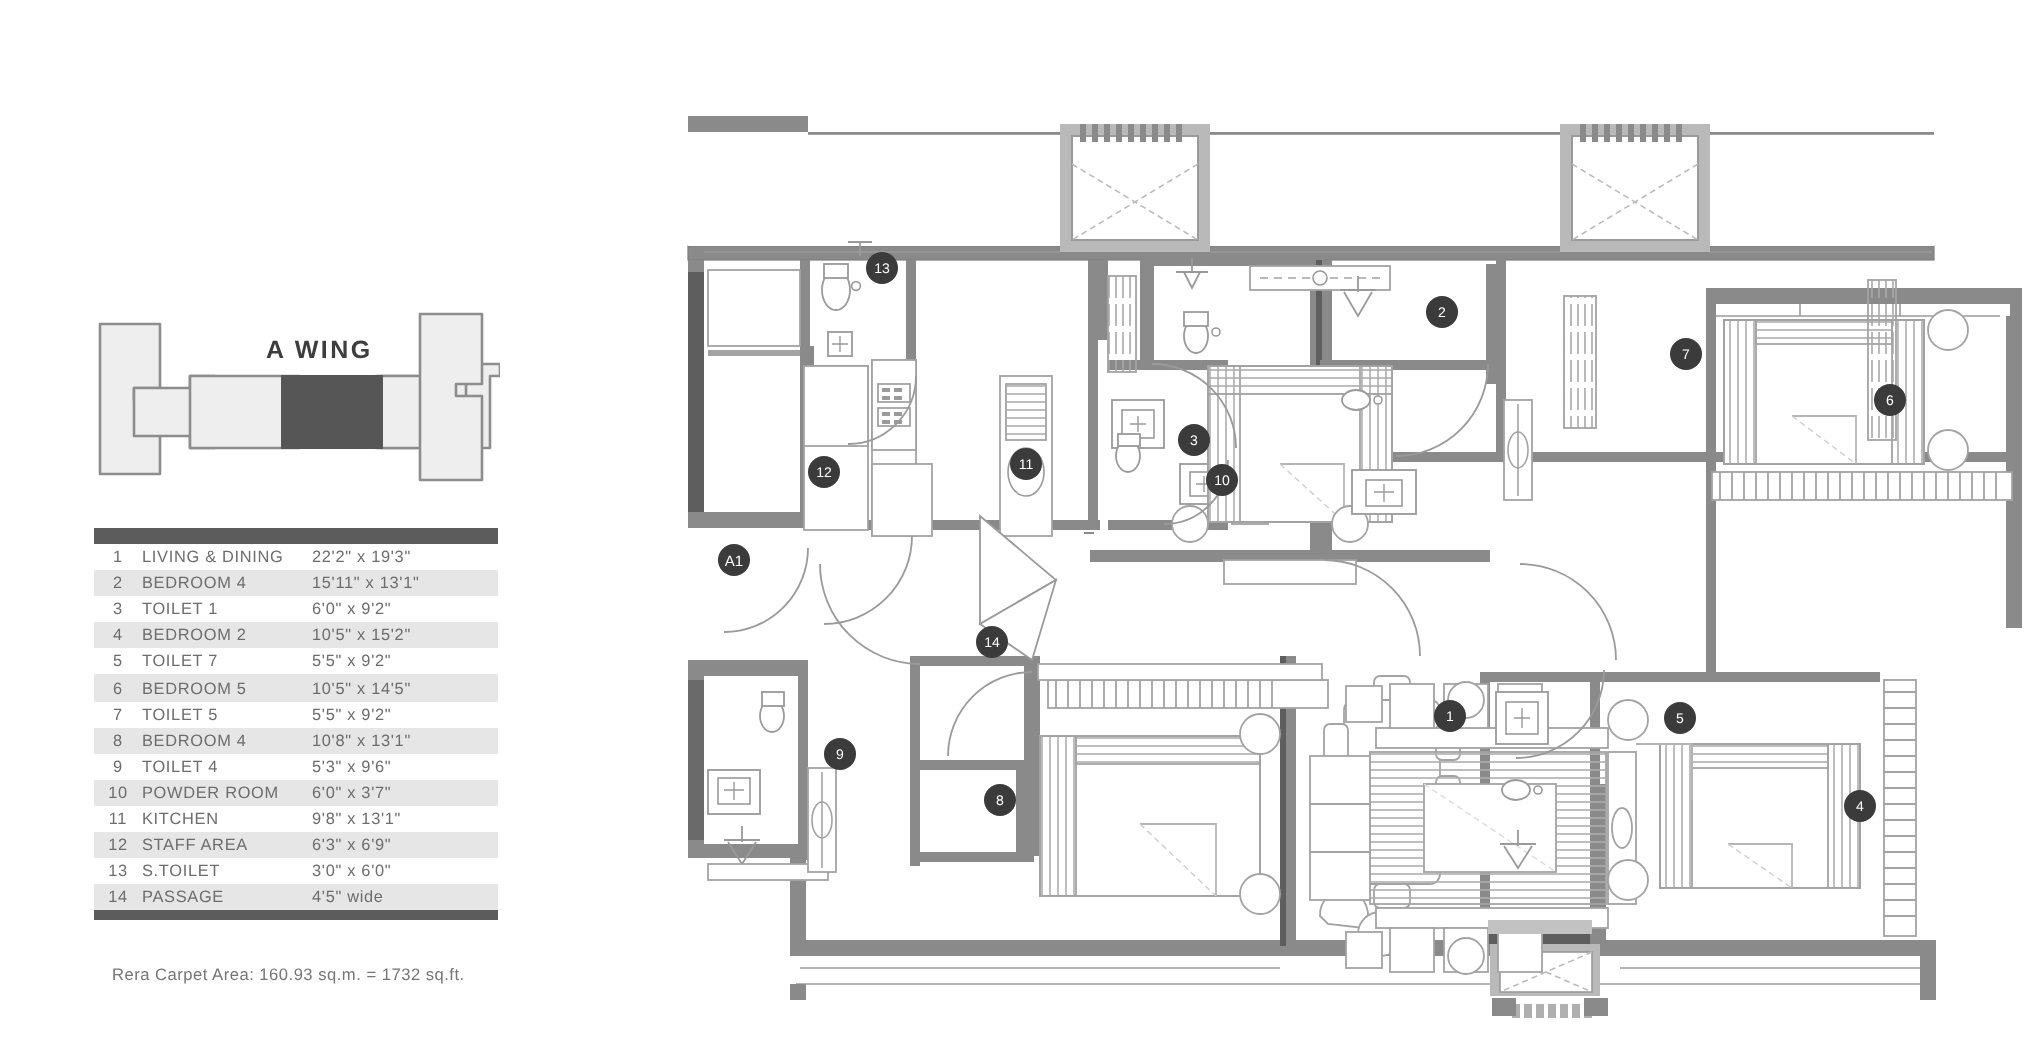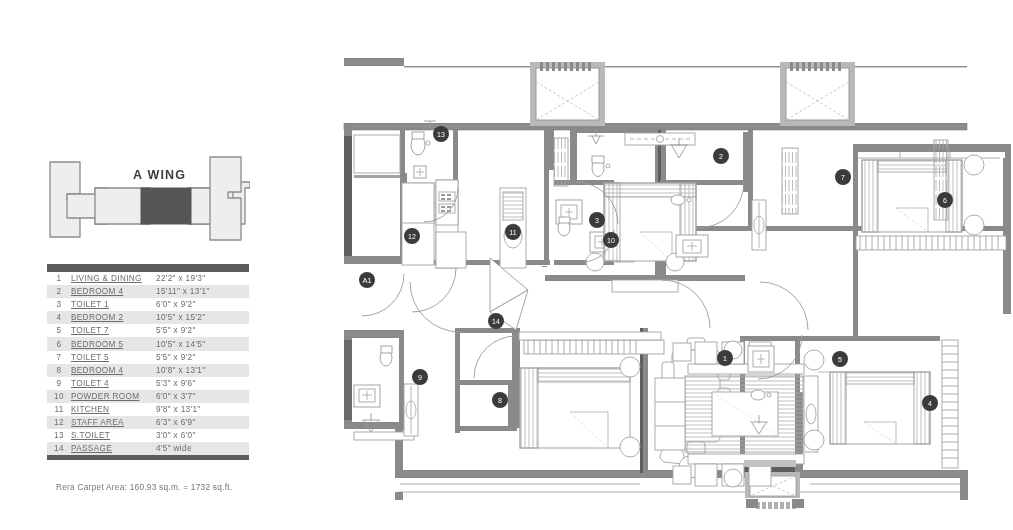--- a/index.html
+++ b/index.html
@@ -21,21 +21,21 @@
   
   #legend{position:absolute;left:47px;top:264px;width:202px;}
   .lg-bar{height:8px;background:#5c5c5c;}
   .lg-bar.bottom{height:5px;margin-top:0px;}
   table.lg{border-collapse:collapse;width:202px;table-layout:fixed;}
   table.lg td{
     font-size:8.2px;letter-spacing:.35px;color:#6d6d6d;
     padding:0;height:13.1px;vertical-align:middle;white-space:nowrap;
   }
   td.lg-no{width:24px;text-align:center;}
-  td.lg-name{width:85px;text-decoration:underline;}
+  td.lg-name{width:85px;}
   td.lg-dim{width:93px;}
   tr.alt td{background:#e6e6e6;}
   #rera{
     position:absolute;left:56px;top:482px;font-size:8.3px;letter-spacing:.25px;color:#757575;text-align:center;
   }
 
   
   #plan-wrap{position:absolute;left:340px;top:40px;width:673px;height:480px;text-align:right;}
   #plan{display:block;}
 

